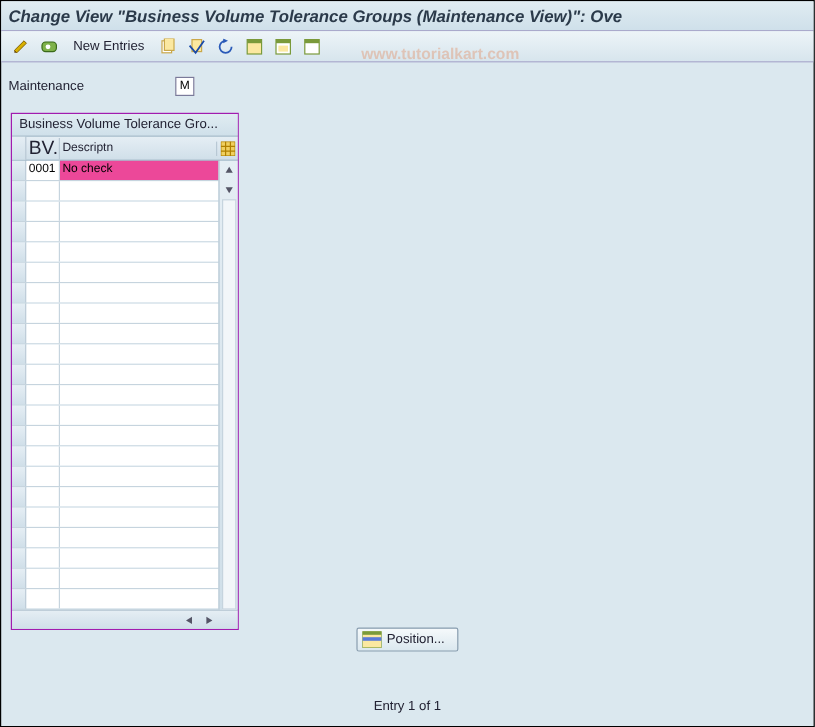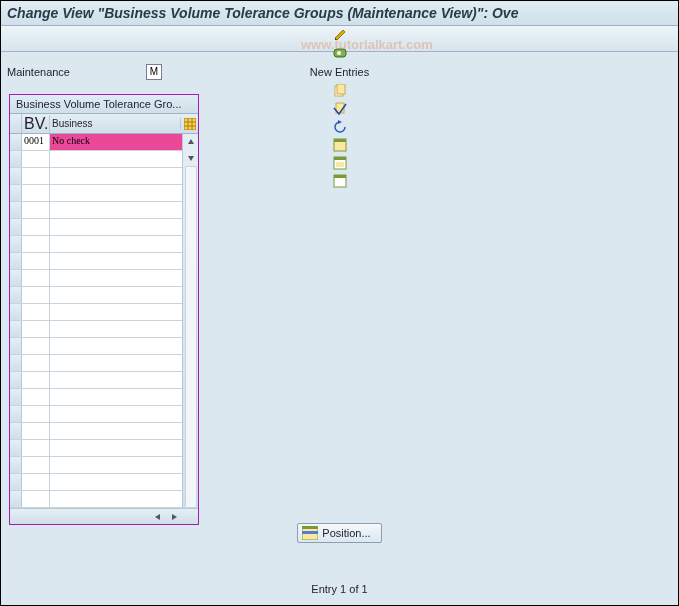--- a/index.html
+++ b/index.html
@@ -25,21 +25,20 @@
     border-bottom: 1px solid #aac;
   }
   .toolbar {
     background: linear-gradient(#edf4f8,#d7e5ed);
     padding: 2px 6px;
     display: flex;
     align-items: center;
     gap: 4px;
     border-bottom: 1px solid #aac;
     height: 26px;
-    flex-direction: column;
   }
   .tbtn {
     display: inline-flex;
     align-items: center;
     justify-content: center;
     min-width: 20px;
     height: 20px;
     padding: 0 3px;
     cursor: pointer;
   }
@@ -93,21 +92,20 @@
     border-bottom:1px solid #9db4c4;
     height:20px;
     align-items:center;
   }
   .sel-col { width: 12px; border-right:1px solid #b8c8d4; height:100%; background:linear-gradient(#e5eef4,#d0dfe9);}
   .col-bv { width: 28px; padding:0 2px; border-right:1px solid #b8c8d4; font-size:16px; color:#223; overflow:hidden; white-space:nowrap;}
   .col-desc { flex:1; padding:0 2px; font-size:10px; color:#223; overflow:hidden; white-space:nowrap;}
   .col-cfg { width:18px; border-left:1px solid #b8c8d4; display:flex; align-items:center; justify-content:center;}
   .grid-body {
     display:flex;
-    font-family:Liberation Serif, serif;
   }
   .rows-area {
     flex:1;
   }
   .row {
     display:flex;
     height:17px;
     border-bottom:1px solid #c6d4de;
   }
   .row .sel-col { background:linear-gradient(#e5eef4,#d0dfe9); }
@@ -210,21 +208,21 @@
   <span class="app-label">Maintenance</span>
   <span style="width:60px"></span>
   <div class="app-field">M</div>
 </div>
 
 <div class="grid-wrap">
   <div class="grid-title">Business Volume Tolerance Gro...</div>
   <div class="grid-head">
     <div class="sel-col"></div>
     <div class="col-bv">BV...</div>
-    <div class="col-desc">Business</div>
+    <div class="col-desc">Descriptn</div>
     <div class="col-cfg">
       <svg width="12" height="12">
           <rect x="0" y="0" width="12" height="12" fill="#f0d060" stroke="#b08000"></rect>
           <line x1="4" y1="0" x2="4" y2="12" stroke="#b08000"></line>
           <line x1="8" y1="0" x2="8" y2="12" stroke="#b08000"></line>
           <line x1="0" y1="4" x2="12" y2="4" stroke="#b08000"></line>
           <line x1="0" y1="8" x2="12" y2="8" stroke="#b08000"></line>
         </svg>
     </div>
   </div>

